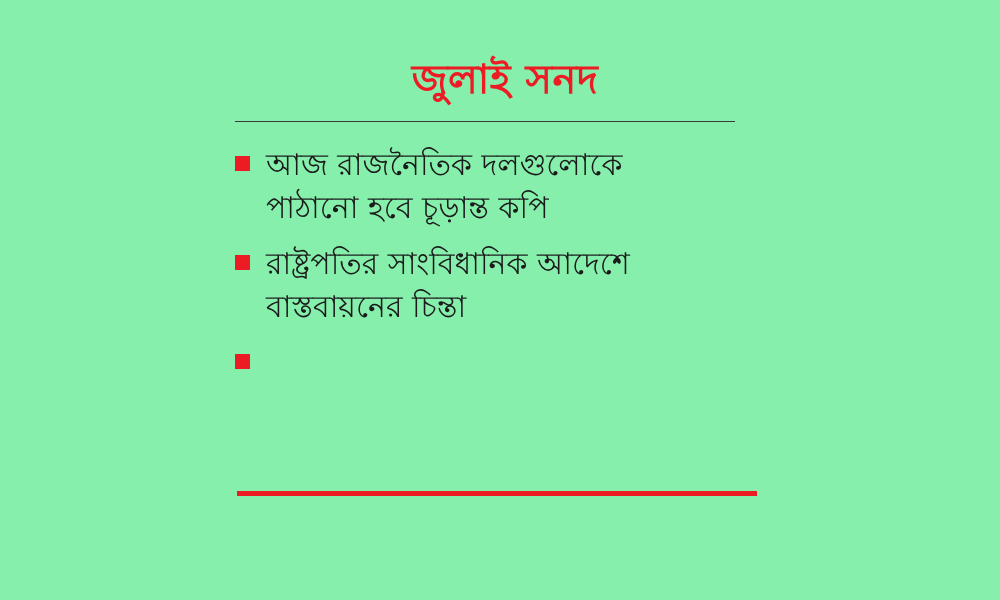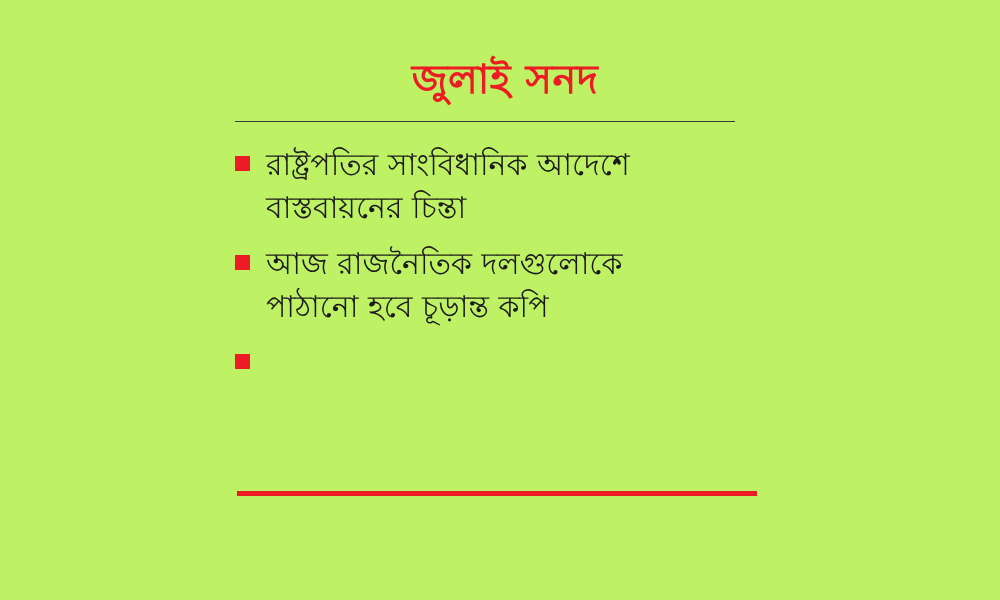--- a/index.html
+++ b/index.html
@@ -11,21 +11,21 @@
     height: 600px;
     background: #e3f1fb;
     font-family: "Liberation Sans", sans-serif;
     overflow: hidden;
   }
   .card {
     position: relative;
     width: 1000px;
     height: 600px;
     box-sizing: border-box;
-    background: #bef264;
+    background: #86efac;
   }
   .inner {
     position: absolute;
     left: 235px;
     top: 55px;
     width: 540px;
   }
   .headline {
     text-align: center;
     color: #ed1c24;
@@ -81,25 +81,25 @@
 <div class="card">
   <div class="inner">
 
     <div class="headline">জুলাই সনদ</div>
 
     <div class="rule-top"></div>
 
     <ul class="bullets">
       <li>
         <span class="bullet-square"></span>
-        <span class="bullet-text">রাষ্ট্রপতির সাংবিধানিক আদেশে বাস্তবায়নের চিন্তা</span>
+        <span class="bullet-text">আজ রাজনৈতিক দলগুলোকে পাঠানো হবে চূড়ান্ত কপি</span>
       </li>
       <li>
         <span class="bullet-square"></span>
-        <span class="bullet-text">আজ রাজনৈতিক দলগুলোকে পাঠানো হবে চূড়ান্ত কপি</span>
+        <span class="bullet-text">রাষ্ট্রপতির সাংবিধানিক আদেশে বাস্তবায়নের চিন্তা</span>
       </li>
       <li>
         <span class="bullet-square"></span>
       </li>
     </ul>
 
   </div>
 
   <div class="rule-bottom"></div>
 </div>

